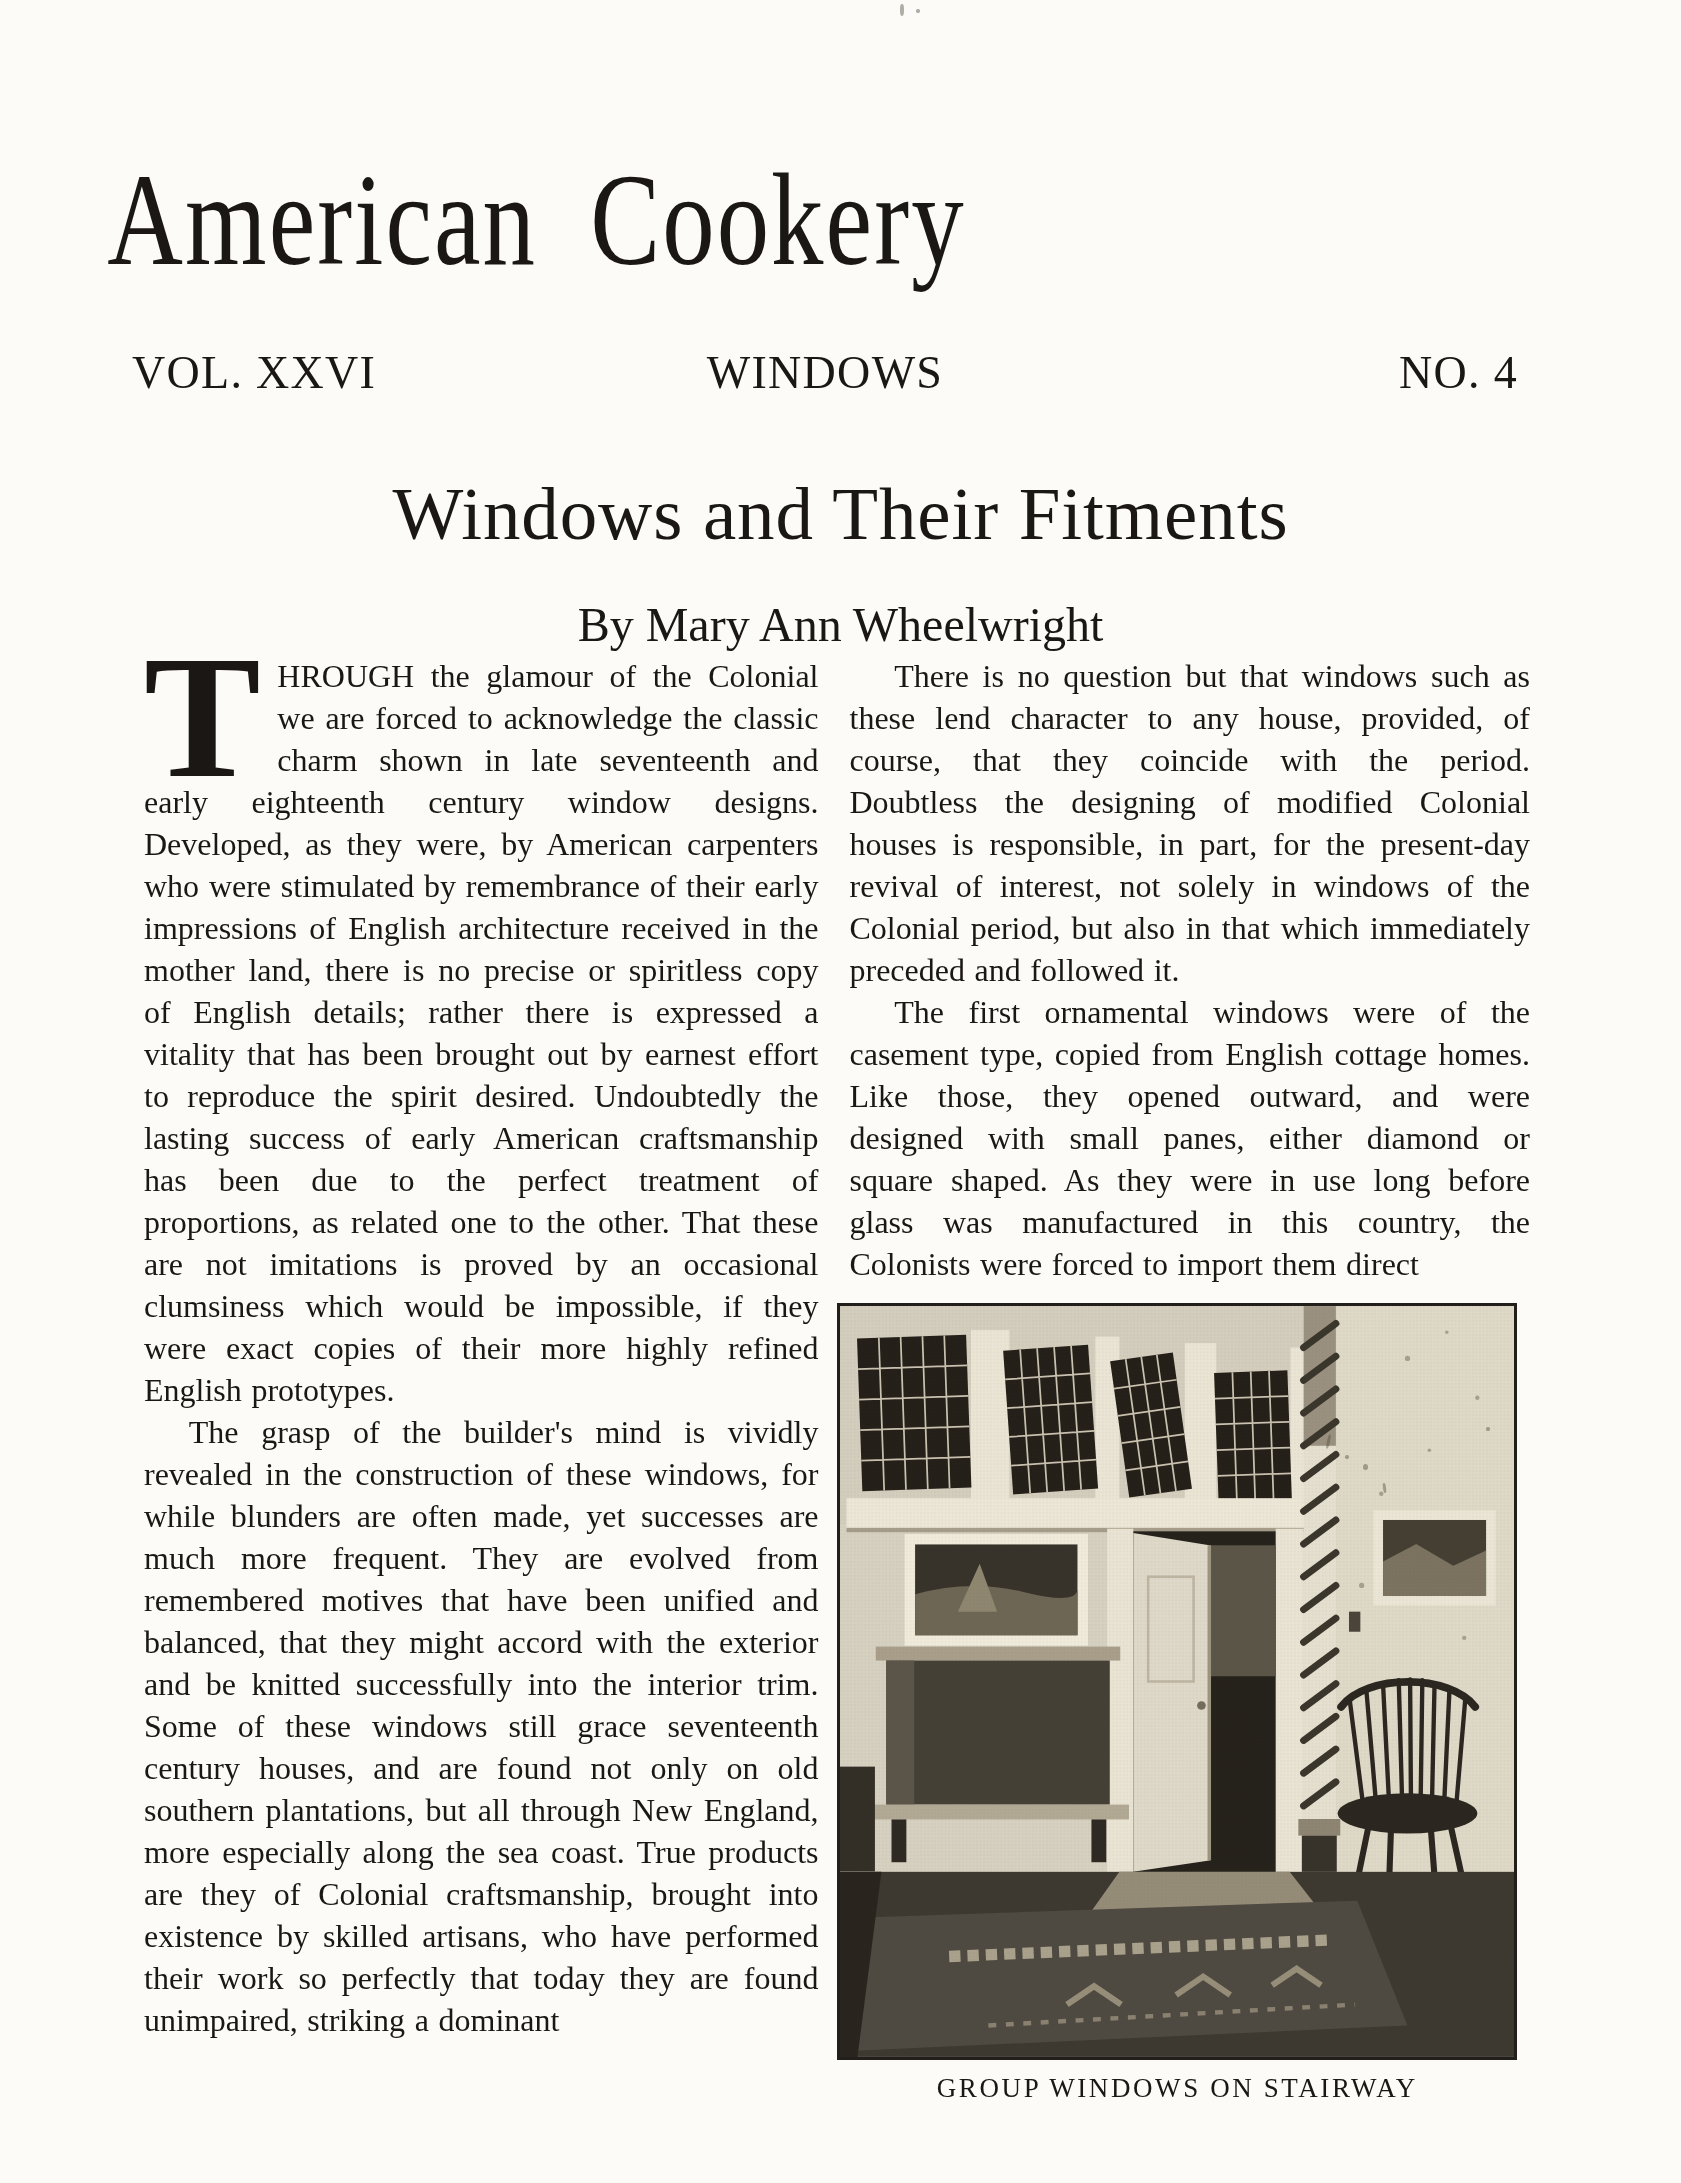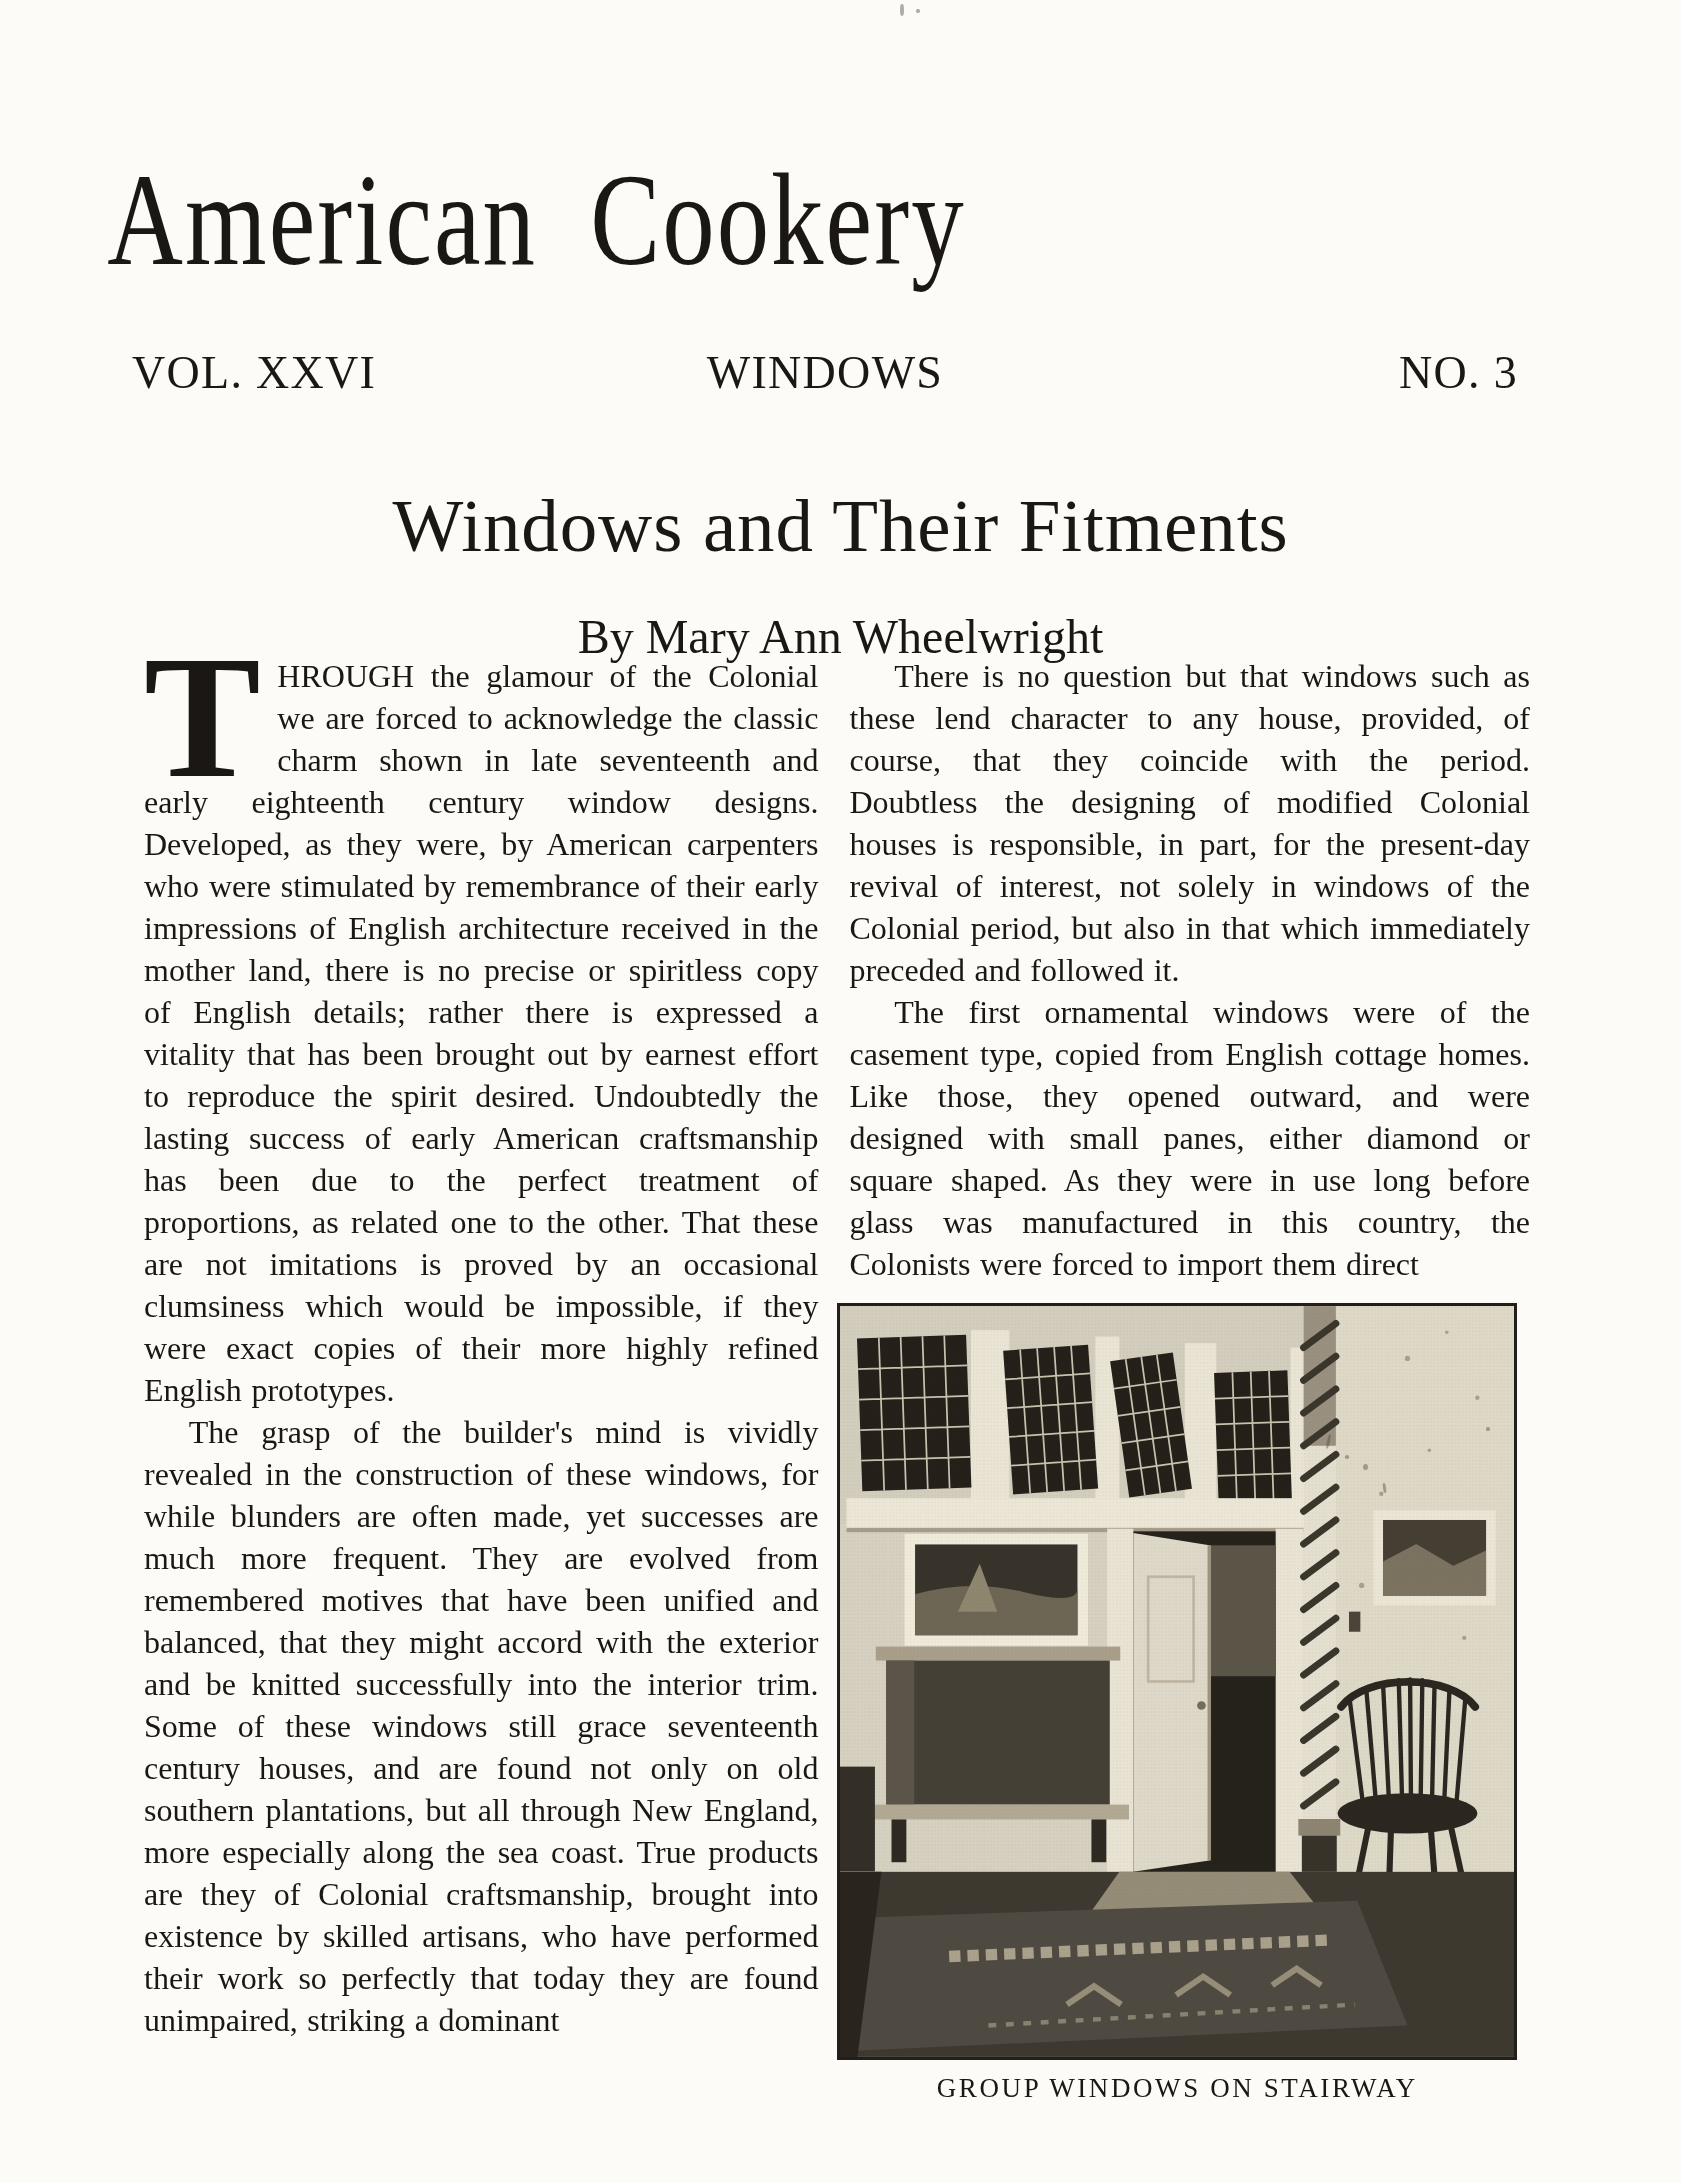--- a/index.html
+++ b/index.html
@@ -15,21 +15,21 @@
     letter-spacing:2.6px;word-spacing:31px;white-space:nowrap;
     transform:scaleX(0.80);transform-origin:center;
   }
   .vol-row{position:absolute;top:346px;left:132px;width:1386px;height:61px;
     font-size:46px;letter-spacing:1.3px;}
   .vol-left{position:absolute;left:0;top:0;}
   .vol-center{position:absolute;left:50%;top:0;transform:translateX(-50%);}
   .vol-right{position:absolute;right:0;top:0;}
   
   .article-head{position:absolute;top:471px;left:0;width:100%;text-align:center;}
-  .article-title{margin:12px;font-size:75px;font-weight:400;letter-spacing:0.9px;}
+  .article-title{margin:0;font-size:75px;font-weight:400;letter-spacing:0.9px;}
   .article-byline{margin-top:40px;font-size:48px;}
   
   .columns{position:absolute;top:655px;left:144px;width:1386px;display:flex;gap:31px;}
   .col-left{width:675px;}
   .col-right{width:681px;}
   .para{margin:0;font-size:32px;line-height:42px;text-align:justify;word-spacing:0.05em;}
   .para.indent{text-indent:1.4em;}
   .dropcap{
     float:left;font-size:175px;line-height:124px;font-weight:700;
     margin:0 16.6px 0 0;
@@ -59,21 +59,21 @@
 
   <header class="masthead">
     <div>
       <span class="masthead-title-inner">American Cookery</span>
     </div>
   </header>
 
   <div class="vol-row">
     <span class="vol-left">VOL. XXVI</span>
     <span class="vol-center">WINDOWS</span>
-    <span class="vol-right">NO. 3</span>
+    <span class="vol-right">NO. 4</span>
   </div>
 
   <section class="article-head">
     <h1 class="article-title">Windows and Their Fitments</h1>
     <div class="article-byline">By Mary Ann Wheelwright</div>
   </section>
 
   <main class="columns">
 
     <div class="col col-left">

